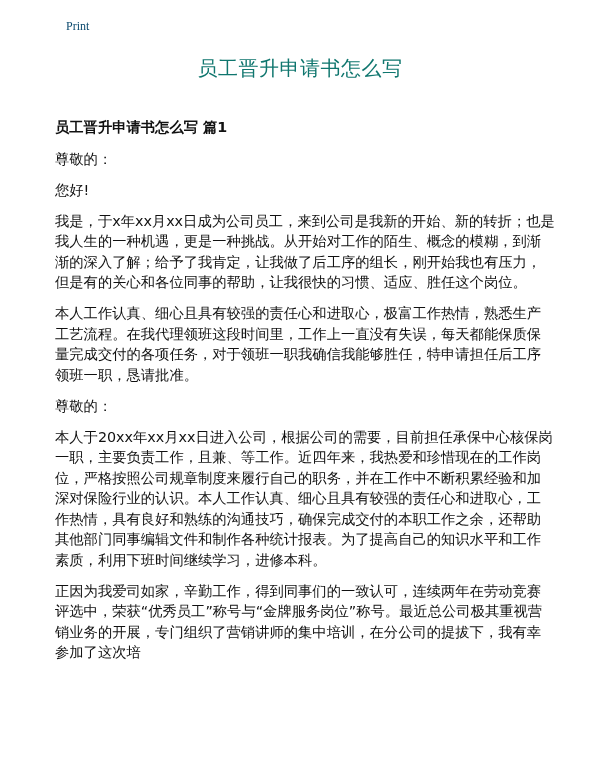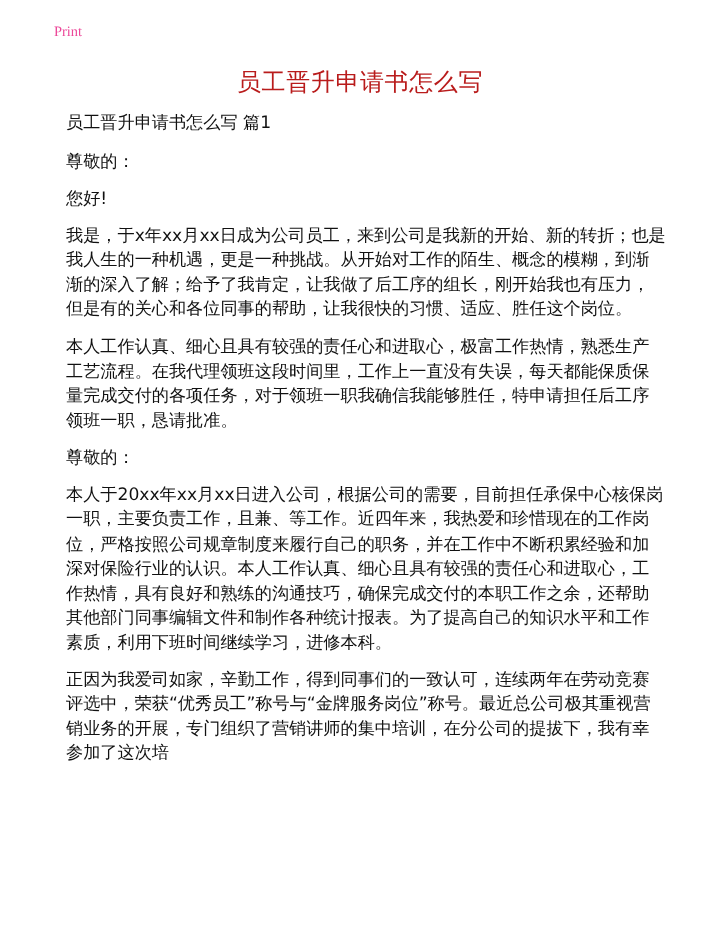--- a/index.html
+++ b/index.html
@@ -17,57 +17,58 @@
     }
     .page {
       position: absolute;
       left: 0;
       top: 0;
       width: 600px;
       height: 776px;
     }
     .print-label {
       position: absolute;
-      left: 45px;
+      left: 66px;
       top: 19px;
       font-family: "Liberation Serif", "DejaVu Serif", serif;
       font-size: 12px;
-      color: #ec4899;
+      color: #0c4a6e;
     }
     .doc-title {
       position: absolute;
       left: 0;
       top: 55px;
       width: 600px;
       text-align: center;
       font-size: 20px;
       font-weight: normal;
       letter-spacing: 0.5px;
       margin: 0;
-      color: #b91c1c;
+      color: #0f766e;
     }
     .content {
       position: absolute;
       left: 55px;
       top: 93px;
       width: 500px;
       font-size: 14.3px;
       line-height: 20.5px;
     }
     .p {
       margin: 0 0 10.5px 0;
       text-align: left;
       word-break: break-all;
     }
     .subtitle {
       margin-bottom: 10px;
     }
     .section-heading {
-      font-weight: normal;
+      font-weight: bold;
       margin-bottom: 11px;
+      margin-top: 24px;
     }
   </style>
 </head>
 <body>
 
 <div class="page">
 
   <div class="print-label">Print</div>
 
   <h1 class="doc-title">员工晋升申请书怎么写</h1>

